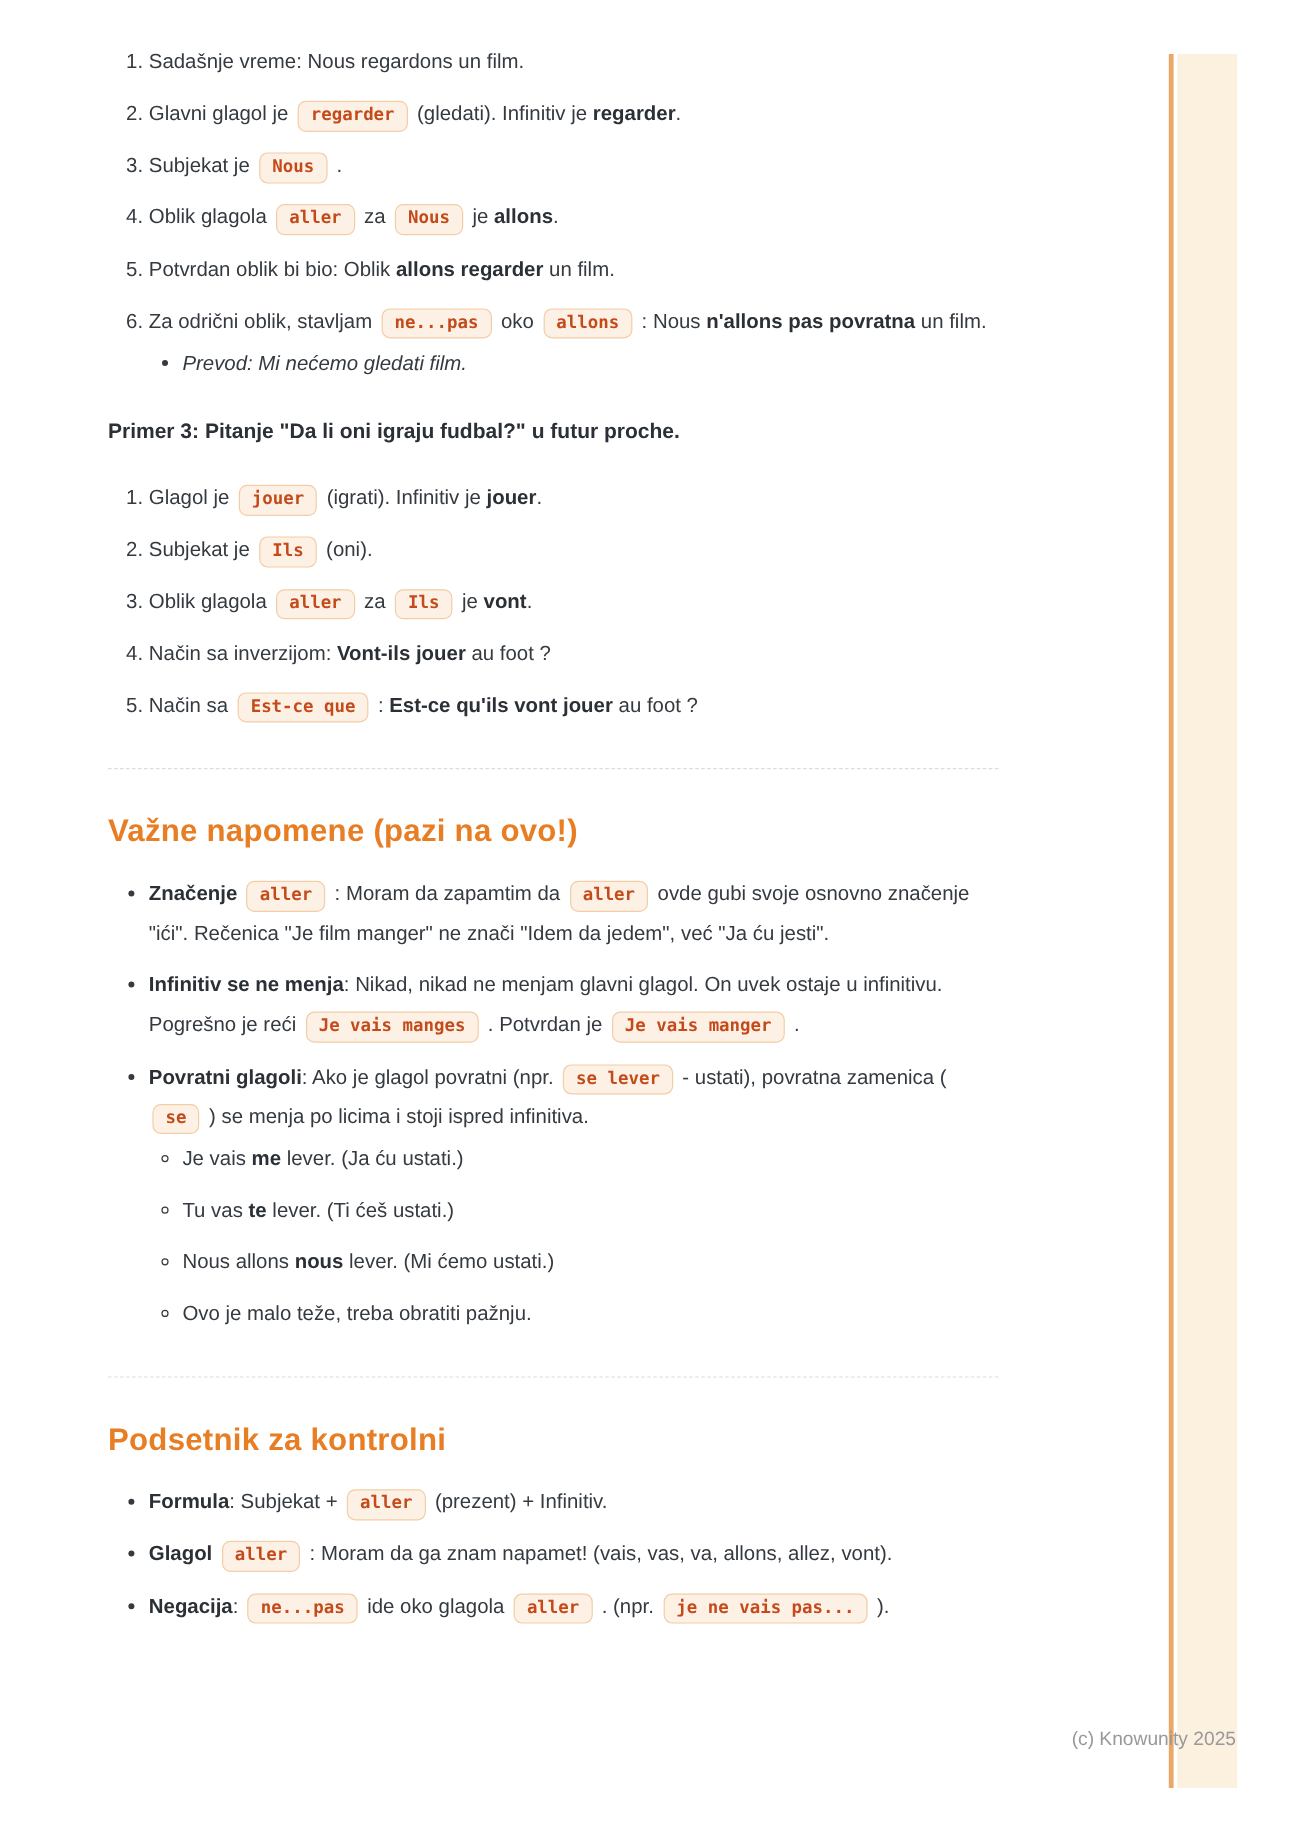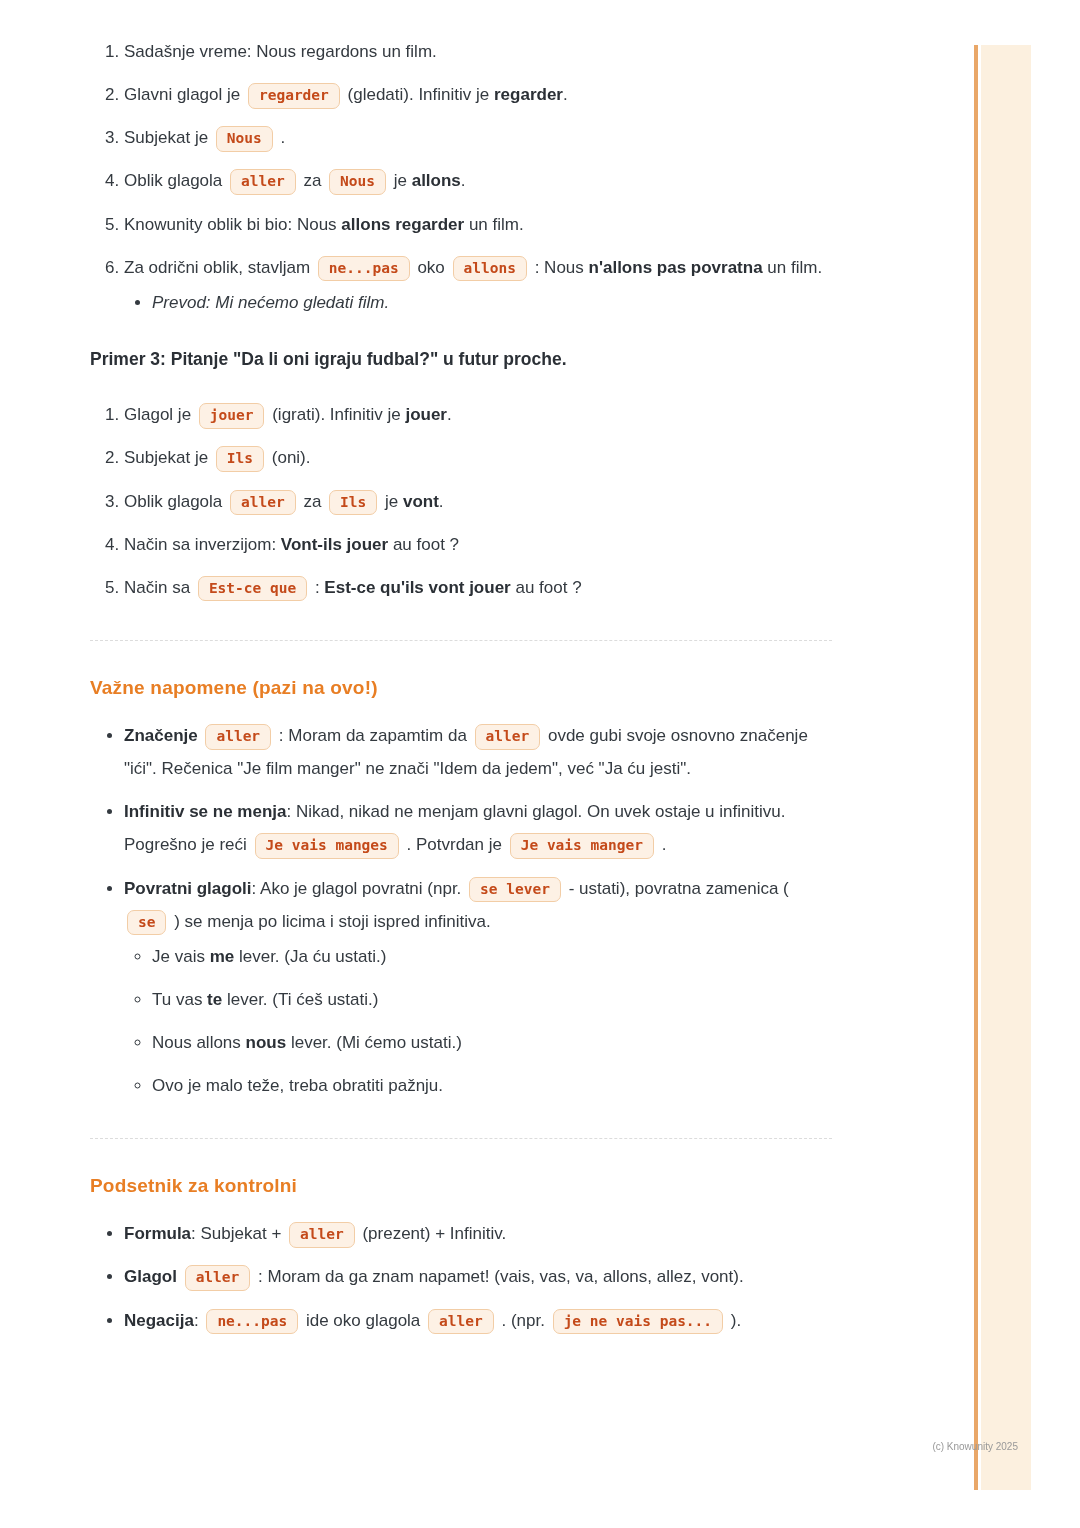--- a/index.html
+++ b/index.html
@@ -31,21 +31,21 @@
     line-height: 1.95;
   }
   li.italic { font-style: italic; }
   .sublist {
     margin-top: 2px;
     padding-left: 28px;
   }
   strong { font-weight: 700; color: #2b3036; }
   h2 {
     color: var(--accent, #e87e24);
-    font-size: 19px;
+    font-size: 26px;
     font-weight: 700;
     margin: 36px 0 20px 0;
     letter-spacing: 0.2px;
   }
   h3 {
     font-size: 17.5px;
     font-weight: 700;
     color: #2b3036;
     margin: 24px 0 22px 0;
     line-height: 1.9;
@@ -84,36 +84,36 @@
     left: 981px;
     top: 45px;
     width: 50px;
     height: 1445px;
     background: var(--stripe-band, #fcf0df);
     z-index: 1;
   }
   .footer {
     position: absolute;
     top: 1441px;
-    right: 62px;
-    font-size: 10px;
+    right: 50px;
+    font-size: 16px;
     color: var(--muted, #999999);
     z-index: 3;
   }
 </style>
 </head>
 <body>
 
 <main class="content">
     <ol start="1">
       <li><span>Sadašnje vreme: Nous regardons un film.</span></li>
       <li><span>Glavni glagol je </span><code class="chip">regarder</code><span> (gledati). Infinitiv je </span><strong>regarder</strong><span>.</span></li>
       <li><span>Subjekat je </span><code class="chip">Nous</code><span> .</span></li>
       <li><span>Oblik glagola </span><code class="chip">aller</code><span> za </span><code class="chip">Nous</code><span> je </span><strong>allons</strong><span>.</span></li>
-      <li><span>Knowunity oblik bi bio: Nous </span><strong>allons regarder</strong><span> un film.</span></li>
+      <li><span>Potvrdan oblik bi bio: Oblik </span><strong>allons regarder</strong><span> un film.</span></li>
       <li><span>Za odrični oblik, stavljam </span><code class="chip">ne...pas</code><span> oko </span><code class="chip">allons</code><span> : Nous </span><strong>n'allons pas povratna</strong><span> un film.</span><ul class="sublist">
           <li class="italic"><span>Prevod: Mi nećemo gledati film.</span></li>
         </ul></li>
     </ol>
     <h3>Primer 3: Pitanje "Da li oni igraju fudbal?" u futur proche.</h3>
     <ol start="1">
       <li><span>Glagol je </span><code class="chip">jouer</code><span> (igrati). Infinitiv je </span><strong>jouer</strong><span>.</span></li>
       <li><span>Subjekat je </span><code class="chip">Ils</code><span> (oni).</span></li>
       <li><span>Oblik glagola </span><code class="chip">aller</code><span> za </span><code class="chip">Ils</code><span> je </span><strong>vont</strong><span>.</span></li>
       <li><span>Način sa inverzijom: </span><strong>Vont-ils jouer</strong><span> au foot ?</span></li>

